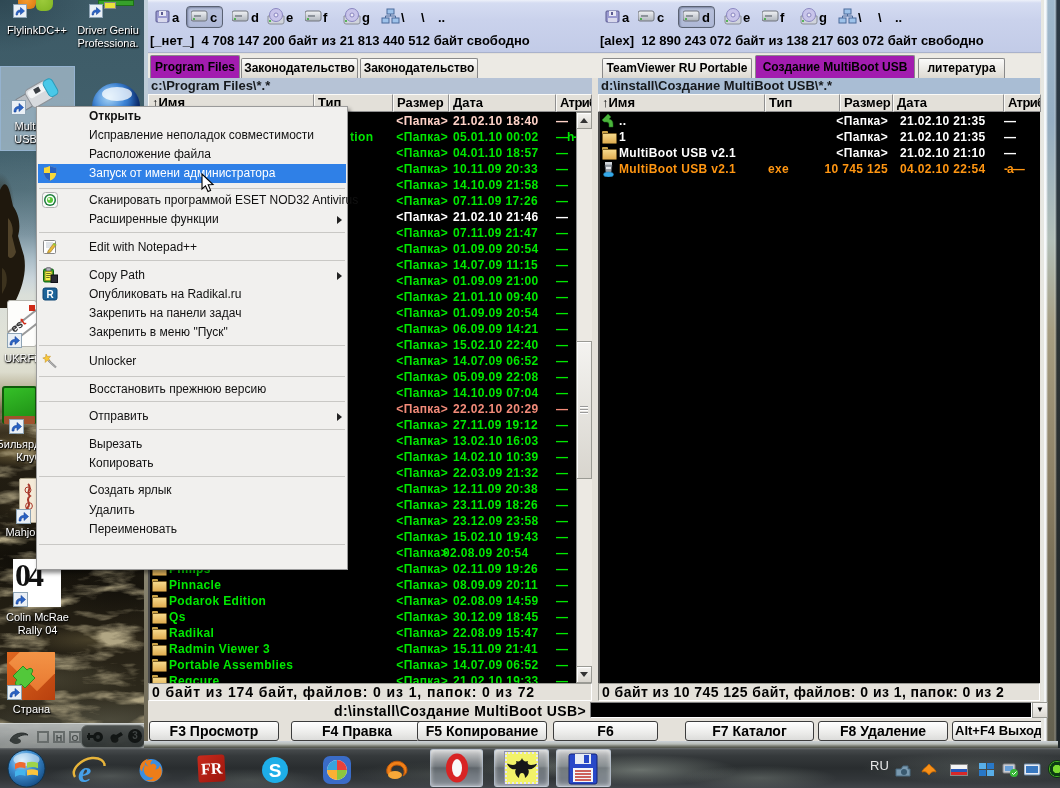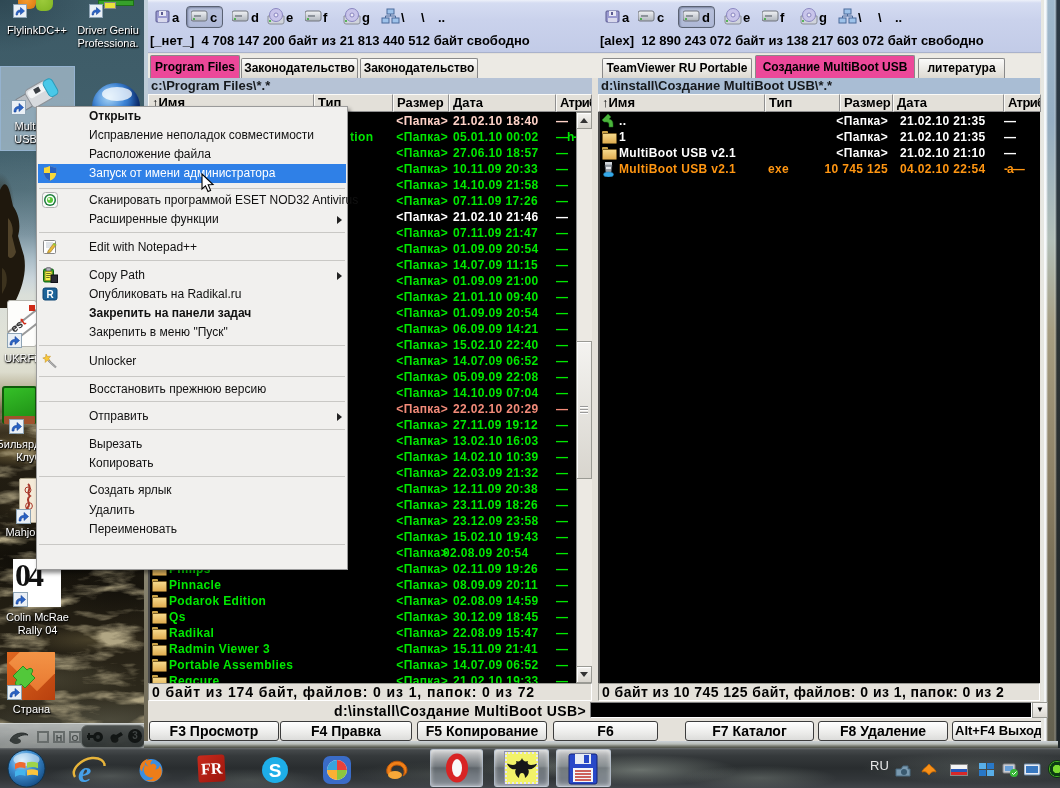--- a/index.html
+++ b/index.html
@@ -36,21 +36,21 @@
 #tcbody{left:148px;top:0;width:893px;height:741px;background:#e4e1da;}
 
 #tbar{left:148px;top:0;width:893px;height:53px;background:linear-gradient(180deg,#eef1fa 0px,#d5dcf2 3px,#cad2ec 20px,#c2cbe7 53px);border-bottom:1px solid #a9b2cc;}
 .dl{font-size:13px;font-weight:bold;color:#000;position:absolute;top:10px;}
 .dbox{position:absolute;top:6px;height:22px;border:1px solid #5a6273;border-radius:4px;background:linear-gradient(180deg,#b8c1dc,#aeb8d6);box-shadow:inset 1px 1px 2px rgba(40,50,80,.45);}
 .free{position:absolute;top:33px;font-size:13px;font-weight:bold;color:#000;white-space:nowrap;}
 
 #tstrip{left:148px;top:54px;width:893px;height:24px;background:#eceae4;}
 .tab{position:absolute;font-size:12px;font-weight:bold;color:#000;text-align:center;border:1px solid #898989;border-bottom:none;border-radius:2px 2px 0 0;}
 .tabi{top:58px;height:20px;background:linear-gradient(180deg,#fbfbfa,#dddad2);line-height:19px;}
-.taba{top:55px;height:23px;background:#ec4899;line-height:22px;z-index:2;}
+.taba{top:55px;height:23px;background:#a21caf;line-height:22px;z-index:2;}
 .pathbar{position:absolute;top:78px;height:16px;font-size:13px;font-weight:bold;color:#16191c;line-height:16px;white-space:nowrap;overflow:hidden;}
 .hdr{position:absolute;top:94px;height:18px;background:#e3e0d9;border-top:1px solid #fbfaf7;border-left:1px solid #fbfaf7;border-right:1px solid #8f8f8f;border-bottom:1px solid #8f8f8f;font-size:13px;font-weight:bold;color:#000;line-height:16px;padding-left:3px;white-space:nowrap;overflow:hidden;}
 
 #fla{left:150px;top:112px;width:426px;height:571px;background:#000;overflow:hidden;}
 #fra{left:600px;top:112px;width:440px;height:571px;background:#000;overflow:hidden;}
 .row{position:absolute;height:16px;font-size:12px;font-weight:bold;line-height:16px;white-space:nowrap;letter-spacing:0.35px;}
 .gr{color:#00e800;}
 .wh{color:#ffffff;}
 .pk{color:#ffd3c8;}
 .sa{color:#f28b79;}
@@ -338,21 +338,21 @@
       <span style="position:absolute;left:406px;letter-spacing:-1px;">—</span>
     </div>
     <div class="row gr" style="left:0;top:17px;width:426px;">
       <span style="position:absolute;left:200px;">tion</span>
       <span class="sz" style="left:230px;width:68px;">&lt;Папка&gt;</span>
       <span style="position:absolute;left:303px;">05.01.10 00:02</span>
       <span style="position:absolute;left:406px;letter-spacing:-1px;">—h-</span>
     </div>
     <div class="row gr" style="left:0;top:33px;width:426px;">
       <span class="sz" style="left:230px;width:68px;">&lt;Папка&gt;</span>
-      <span style="position:absolute;left:303px;">27.06.10 18:57</span>
+      <span style="position:absolute;left:303px;">04.01.10 18:57</span>
       <span style="position:absolute;left:406px;letter-spacing:-1px;">—</span>
     </div>
     <div class="row gr" style="left:0;top:49px;width:426px;">
       <span class="sz" style="left:230px;width:68px;">&lt;Папка&gt;</span>
       <span style="position:absolute;left:303px;">10.11.09 20:33</span>
       <span style="position:absolute;left:406px;letter-spacing:-1px;">—</span>
     </div>
     <div class="row gr" style="left:0;top:65px;width:426px;">
       <span class="sz" style="left:230px;width:68px;">&lt;Папка&gt;</span>
       <span style="position:absolute;left:303px;">14.10.09 21:58</span>
@@ -577,21 +577,21 @@
   </div>
 <div class="status abs" style="left:148px;width:444px;">0 байт из 174 байт, файлов: 0 из 1, папок: 0 из 72</div>
 <div class="status abs" style="left:598px;width:442px;letter-spacing:0.45px;">0 байт из 10 745 125 байт, файлов: 0 из 1, папок: 0 из 2</div>
 <div id="cmdrow" class="abs">
  <div id="cmdlab">d:\install\Создание MultiBoot USB&gt;</div>
  <div id="cmdin"></div>
  <div id="cmdbtn">▼</div>
 </div>
 <div id="fbrow" class="abs">
  <div class="fbtn" style="left:1px;width:130px;">F3 Просмотр</div>
- <div class="fbtn" style="left:132px;width:132px;">F4 Правка</div>
+ <div class="fbtn" style="left:143px;width:132px;">F4 Правка</div>
  <div class="fbtn" style="left:269px;width:130px;">F5 Копирование</div>
  <div class="fbtn" style="left:405px;width:105px;">F6 Перемещение</div>
  <div class="fbtn" style="left:537px;width:129px;">F7 Каталог</div>
  <div class="fbtn" style="left:670px;width:130px;">F8 Удаление</div>
  <div class="fbtn" style="left:804px;width:108px;font-size:13px;text-align:left;padding-left:2px;">Alt+F4 Выход</div>
 </div>
 
 <div id="task" class="abs">
     <div class="mottle"></div>
   </div>
@@ -726,21 +726,21 @@
       <div class="marr"></div>
     </div>
     <div class="mi" style="top:178.0px;">
       <svg class="mico" viewBox="0 0 16 16">
         <rect x="1" y="2" width="14" height="12" rx="2" fill="#1c6398" stroke="#0c4370"></rect>
         <text x="8" y="12" text-anchor="middle" font-size="10" font-weight="bold" fill="#fff" font-family="Liberation Sans">R</text>
       </svg>
       <span class="t" style="left:23px;">Опубликовать на Radikal.ru</span>
     </div>
     <div class="mi" style="top:197.0px;">
-      <span class="t" style="left:23px;font-weight:bold;">Закрепить на панели задач</span>
+      <span class="t" style="left:23px;">Закрепить на панели задач</span>
     </div>
     <div class="mi" style="top:216.0px;">
       <span class="t" style="left:23px;">Закрепить в меню "Пуск"</span>
     </div>
     <div class="msep" style="top:237.5px;"></div>
     <div class="mi" style="top:245.0px;">
       <svg class="mico" viewBox="0 0 16 16">
         <path d="M4 1 L5.5 3.5 L8.5 3.2 L6.8 5.6 L8.2 8.2 L5.3 7.4 L3.2 9.5 L3.3 6.5 L0.8 5 L3.6 4.2 Z" fill="#f8c838" stroke="#c08818" stroke-width="0.5"></path>
         <path d="M6.5 7.5 L14 14.5" stroke="#888" stroke-width="2"></path>
         <path d="M6.5 7.5 L14 14.5" stroke="#c8c8c8" stroke-width="0.8"></path>

